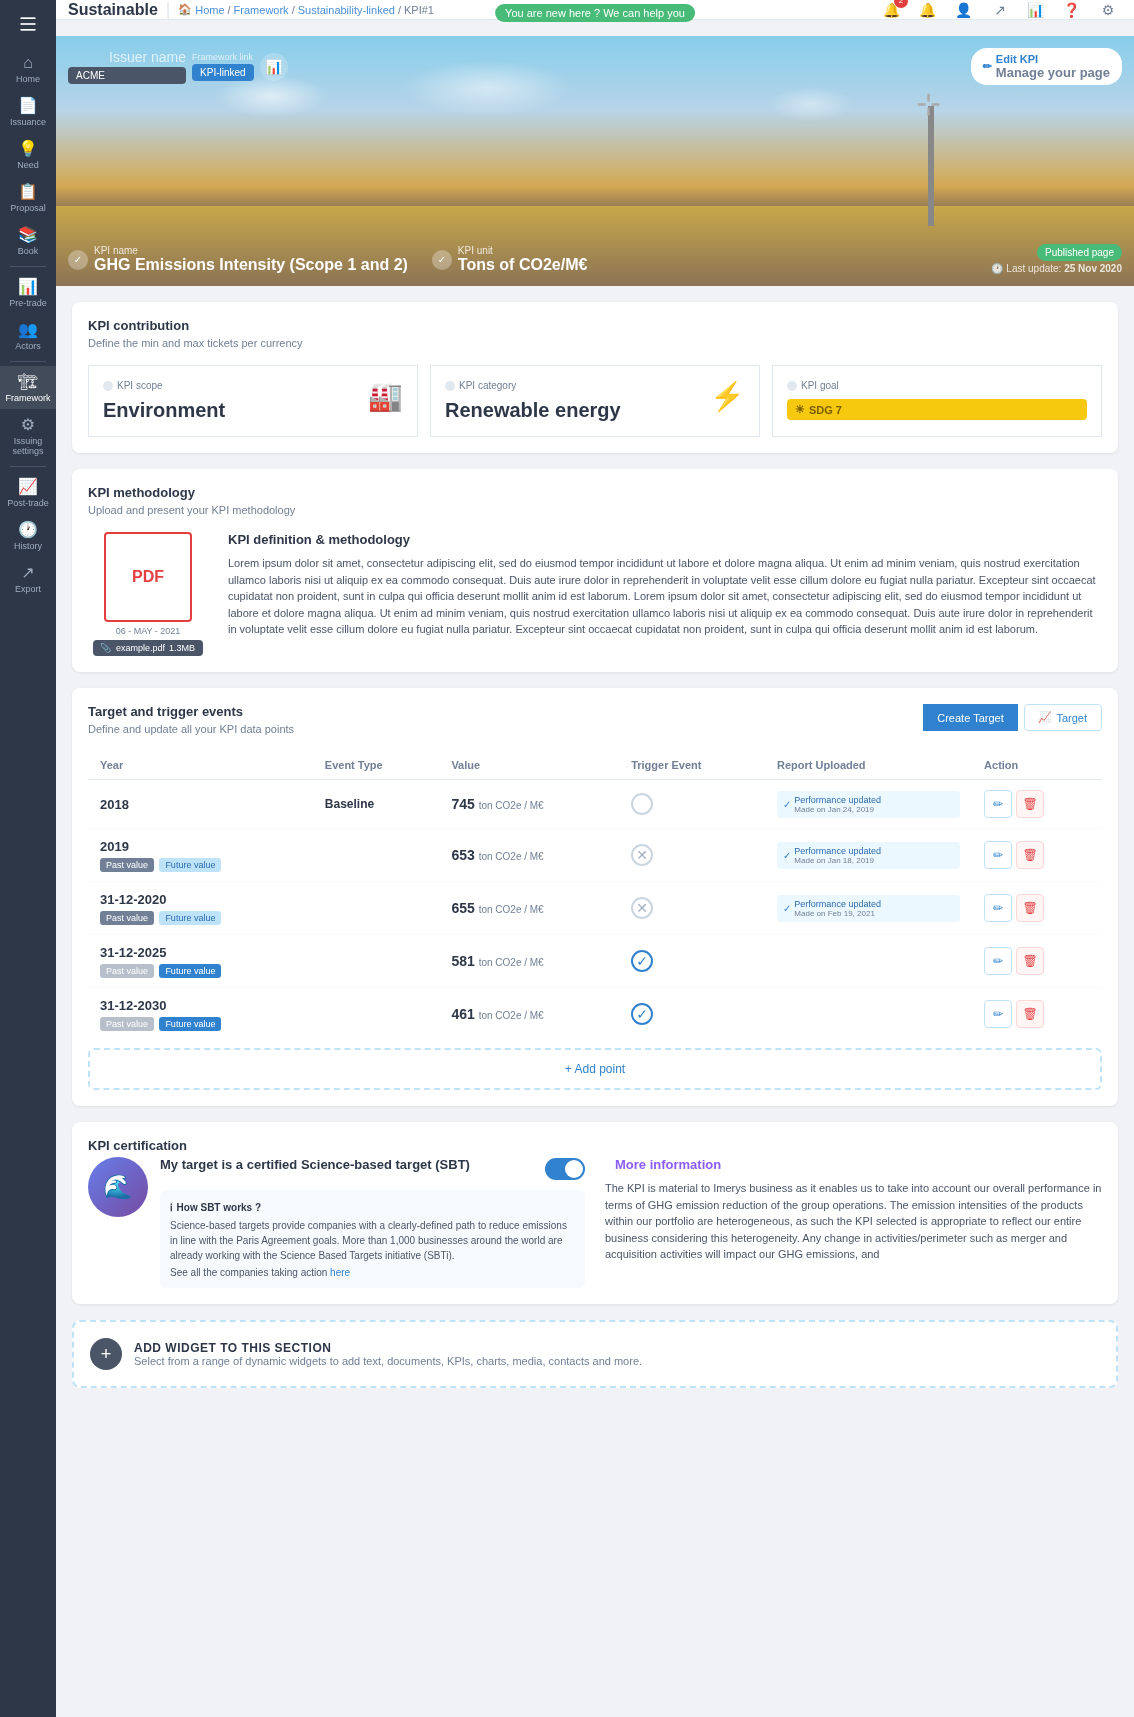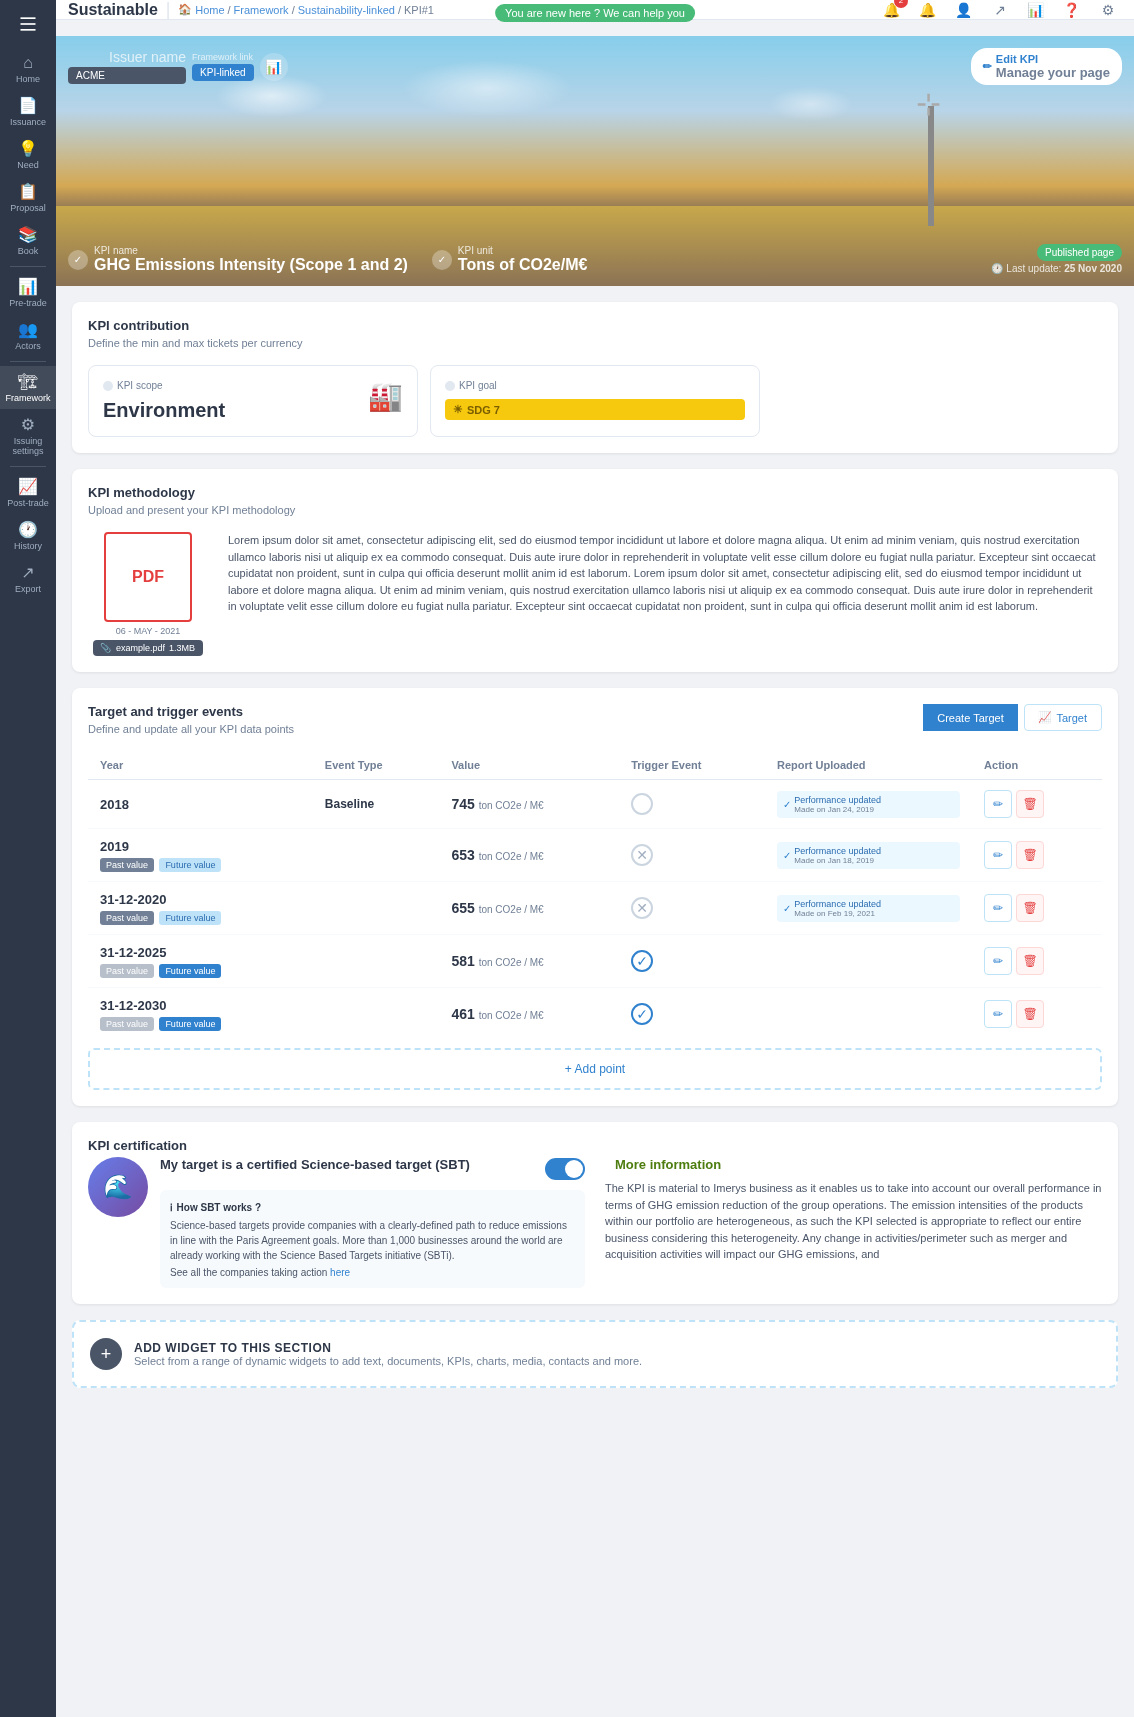--- a/index.html
+++ b/index.html
@@ -186,21 +186,21 @@
       padding: 16px;
       box-shadow: 0 1px 3px rgba(0,0,0,0.08);
     }
     .card-title { font-size: 13px; font-weight: 700; color: #2d3748; margin-bottom: 4px; }
     .card-subtitle { font-size: 11px; color: #718096; margin-bottom: 16px; }
 
     
     .kpi-tiles { display: grid; grid-template-columns: repeat(3, 1fr); gap: 12px; }
     .kpi-tile {
       border: 1px solid #e2e8f0;
-      border-radius: 8px;
+      border-radius: 0;
       padding: 14px;
       display: flex;
       flex-direction: column;
       gap: 4px;
       position: relative;
     }
     .kpi-tile-label { font-size: 10px; color: #718096; display: flex; align-items: center; gap: 4px; }
     .kpi-tile-label-dot { width: 10px; height: 10px; background: #e2e8f0; border-radius: 50%; }
     .kpi-tile-value { font-size: 20px; font-weight: 700; color: #2d3748; margin-top: 4px; }
     .kpi-tile-icon { position: absolute; right: 14px; top: 14px; font-size: 28px; }
@@ -263,21 +263,21 @@
 
     
     .cert-inner { display: flex; gap: 20px; }
     .cert-left { flex: 1; display: flex; align-items: flex-start; gap: 12px; }
     .cert-logo { width: 60px; height: 60px; border-radius: 50%; background: linear-gradient(135deg, #667eea, #764ba2); display: flex; align-items: center; justify-content: center; font-size: 24px; }
     .cert-content { flex: 1; }
     .cert-title { font-size: 13px; font-weight: 700; color: #2d3748; margin-bottom: 8px; }
     .toggle { width: 40px; height: 22px; background: #3182ce; border-radius: 11px; position: relative; cursor: pointer; }
     .toggle::after { content: ''; position: absolute; width: 18px; height: 18px; background: white; border-radius: 50%; top: 2px; right: 2px; transition: 0.2s; }
     .cert-right { flex: 1; }
-    .cert-right-title { font-size: 13px; font-weight: 700; color: #4d7c0f; margin-bottom: 8px; padding-left: 10px; }
+    .cert-right-title { font-size: 13px; font-weight: 700; color: #8b5cf6; margin-bottom: 8px; padding-left: 10px; }
     .cert-right-text { font-size: 11px; color: #4a5568; line-height: 1.5; }
 
     .sbt-info { background: #f7fafc; border-radius: 6px; padding: 10px; margin-top: 8px; font-size: 10px; color: #4a5568; }
     .sbt-how { font-weight: 600; color: #2d3748; margin-bottom: 4px; display: flex; align-items: center; gap: 4px; }
     .sbt-link { color: #3182ce; text-decoration: none; }
 
     
     .add-widget {
       border: 2px dashed #bee3f8;
       border-radius: 8px;
@@ -453,20 +453,28 @@
 
         <div class="kpi-tile">
           <div class="kpi-tile-label">
             <div class="kpi-tile-label-dot"></div>
             <span>KPI scope</span>
           </div>
           <div class="kpi-tile-value">Environment</div>
           <span class="kpi-tile-icon icon-env">🏭</span>
         </div>
 
+        <div class="kpi-tile">
+          <div class="kpi-tile-label">
+            <div class="kpi-tile-label-dot"></div>
+            <span>KPI category</span>
+          </div>
+          <div class="kpi-tile-value">Renewable energy</div>
+          <span class="kpi-tile-icon icon-energy">⚡</span>
+        </div>
 
         <div class="kpi-tile">
           <div class="kpi-tile-label">
             <div class="kpi-tile-label-dot"></div>
             <span>KPI goal</span>
           </div>
           <div class="kpi-tile-value">
             <span class="sdg-badge">
               <span>☀</span>
               <span>SDG 7</span>
@@ -486,20 +494,21 @@
             <div class="pdf-text">PDF</div>
           </div>
           <div class="pdf-date">06 - MAY - 2021</div>
           <div class="pdf-filename">
             <span>📎</span>
             <span>example.pdf</span>
             <span>1.3MB</span>
           </div>
         </div>
         <div style="flex:1;">
+          <div class="methodology-heading">KPI definition &amp; methodology</div>
           <div class="methodology-text">Lorem ipsum dolor sit amet, consectetur adipiscing elit, sed do eiusmod tempor incididunt ut labore et dolore magna aliqua. Ut enim ad minim veniam, quis nostrud exercitation ullamco laboris nisi ut aliquip ex ea commodo consequat. Duis aute irure dolor in reprehenderit in voluptate velit esse cillum dolore eu fugiat nulla pariatur. Excepteur sint occaecat cupidatat non proident, sunt in culpa qui officia deserunt mollit anim id est laborum. Lorem ipsum dolor sit amet, consectetur adipiscing elit, sed do eiusmod tempor incididunt ut labore et dolore magna aliqua. Ut enim ad minim veniam, quis nostrud exercitation ullamco laboris nisi ut aliquip ex ea commodo consequat. Duis aute irure dolor in reprehenderit in voluptate velit esse cillum dolore eu fugiat nulla pariatur. Excepteur sint occaecat cupidatat non proident, sunt in culpa qui officia deserunt mollit anim id est laborum.</div>
         </div>
       </div>
     </div>
 
     <div class="card">
       <div class="target-header">
         <div>
           <div class="card-title">Target and trigger events</div>
           <div class="card-subtitle" style="margin-bottom:0">Define and update all your KPI data points</div>

